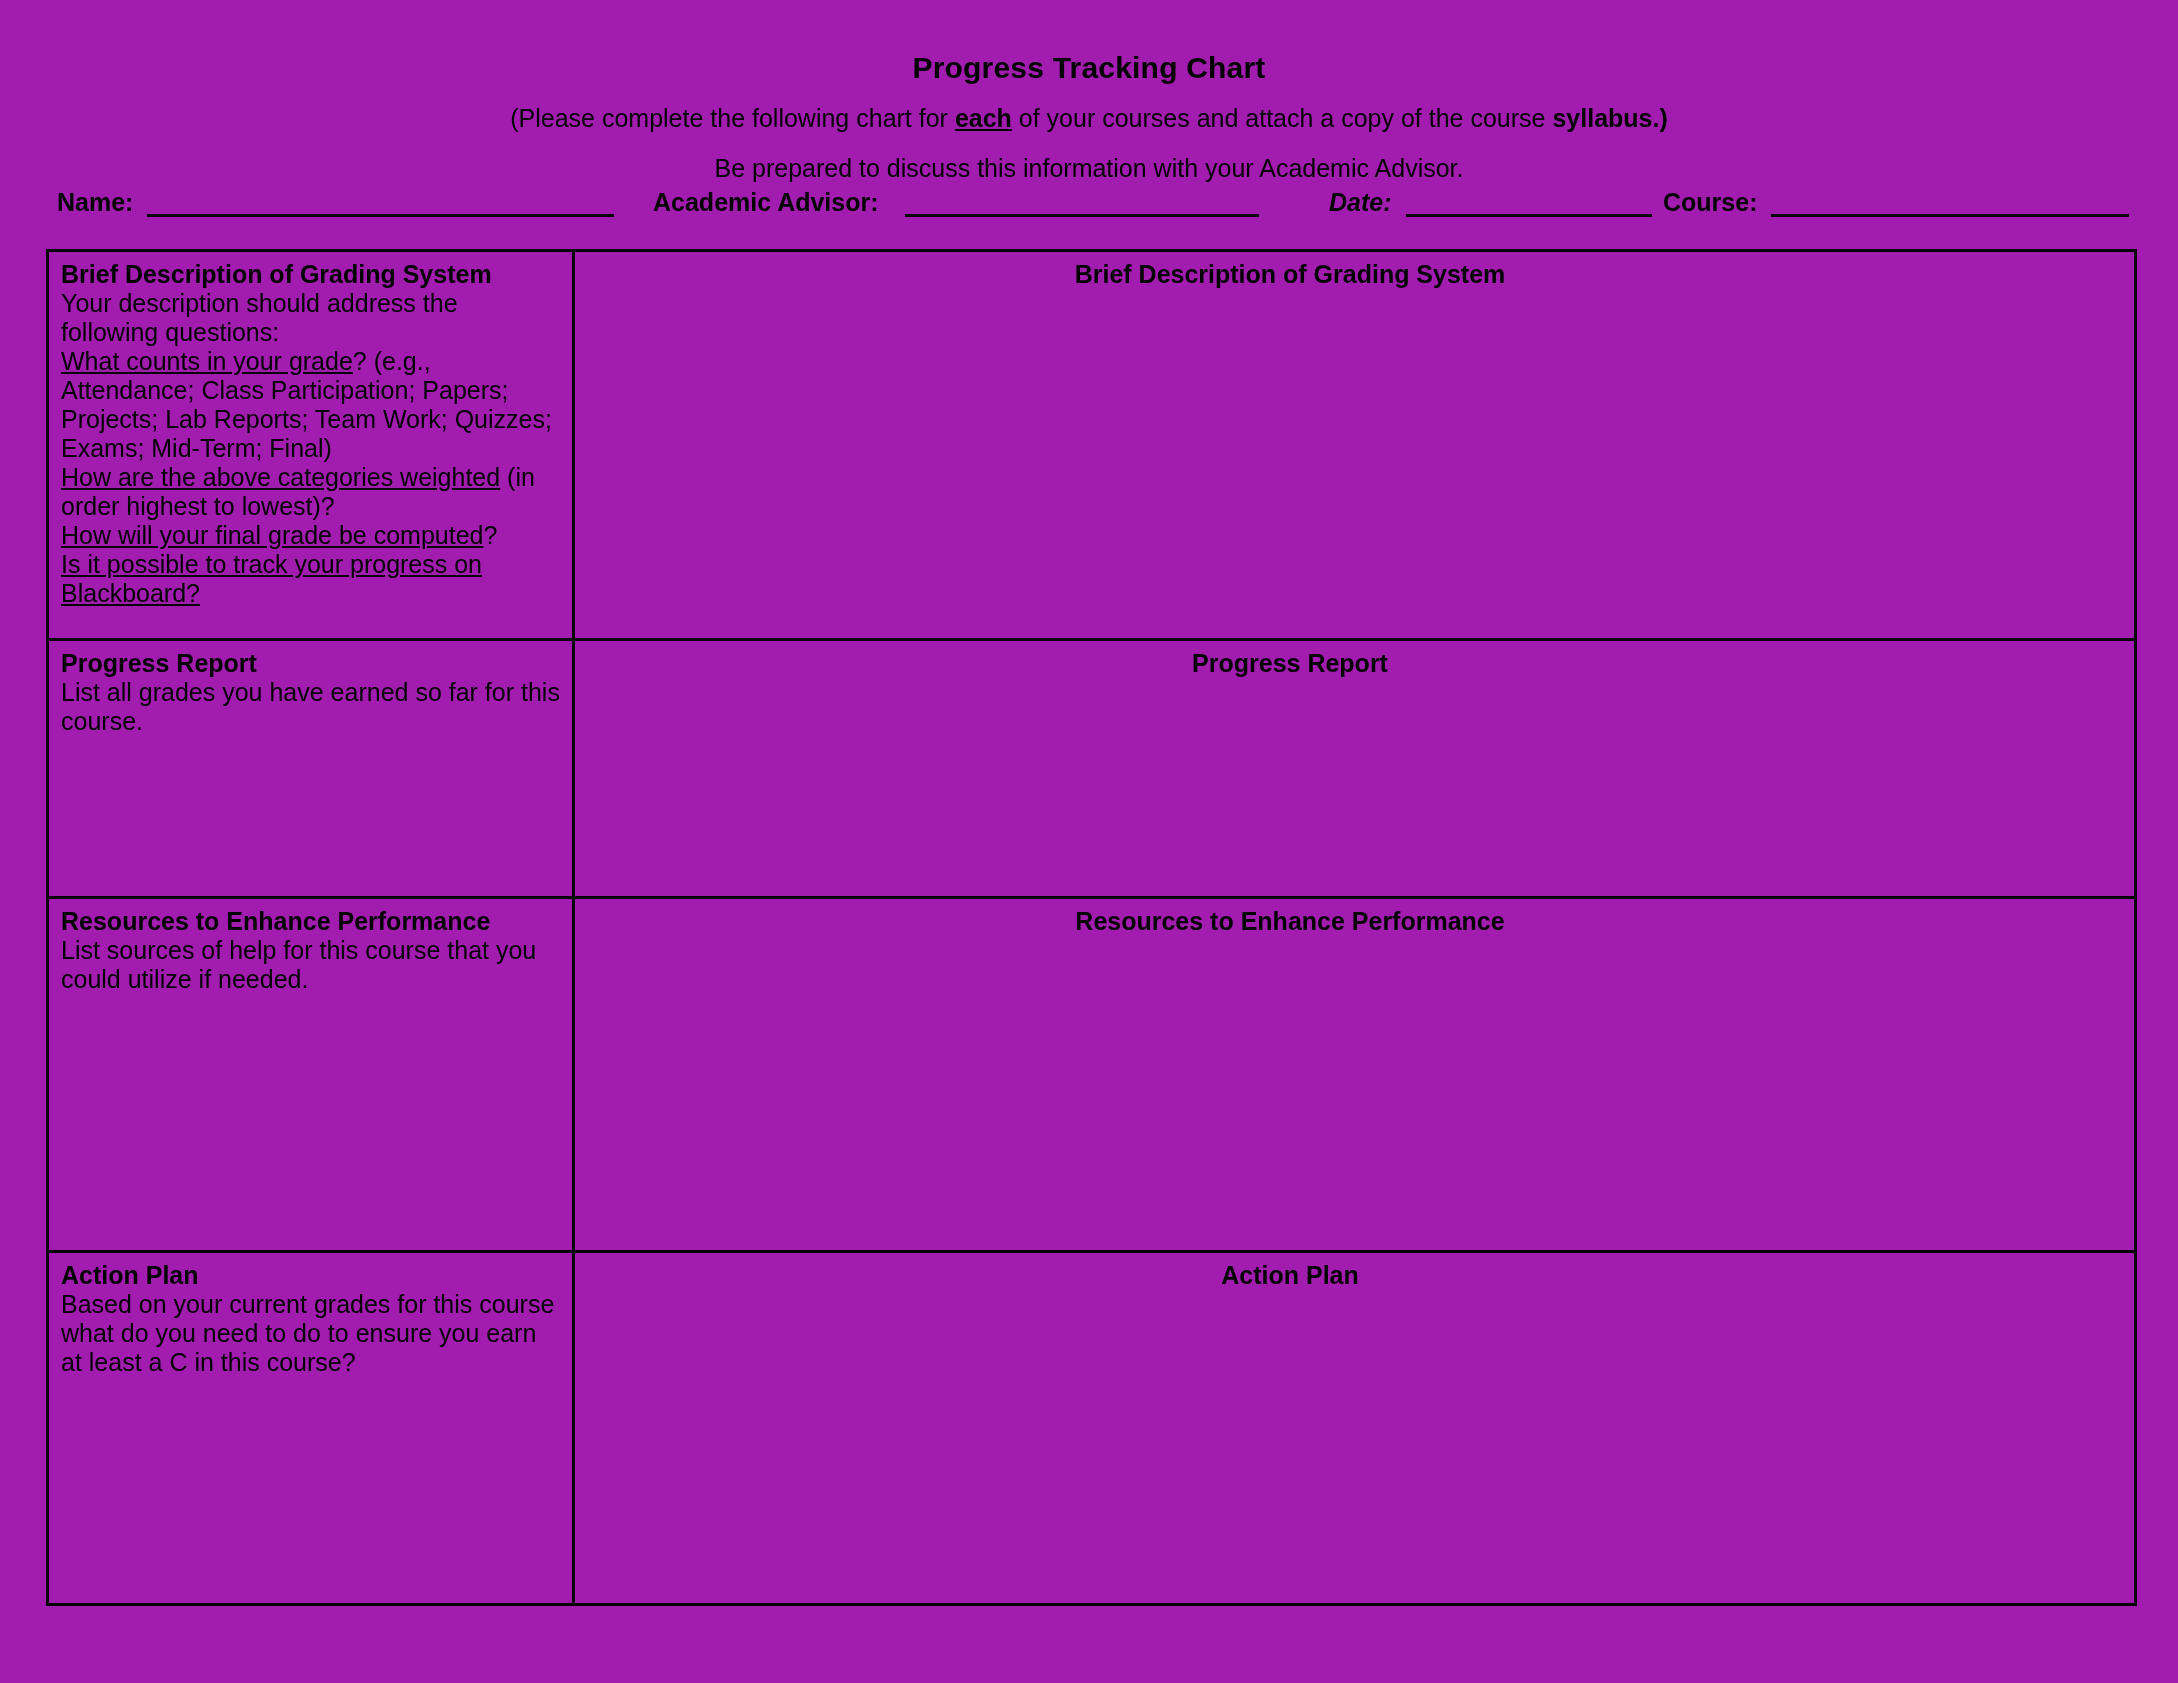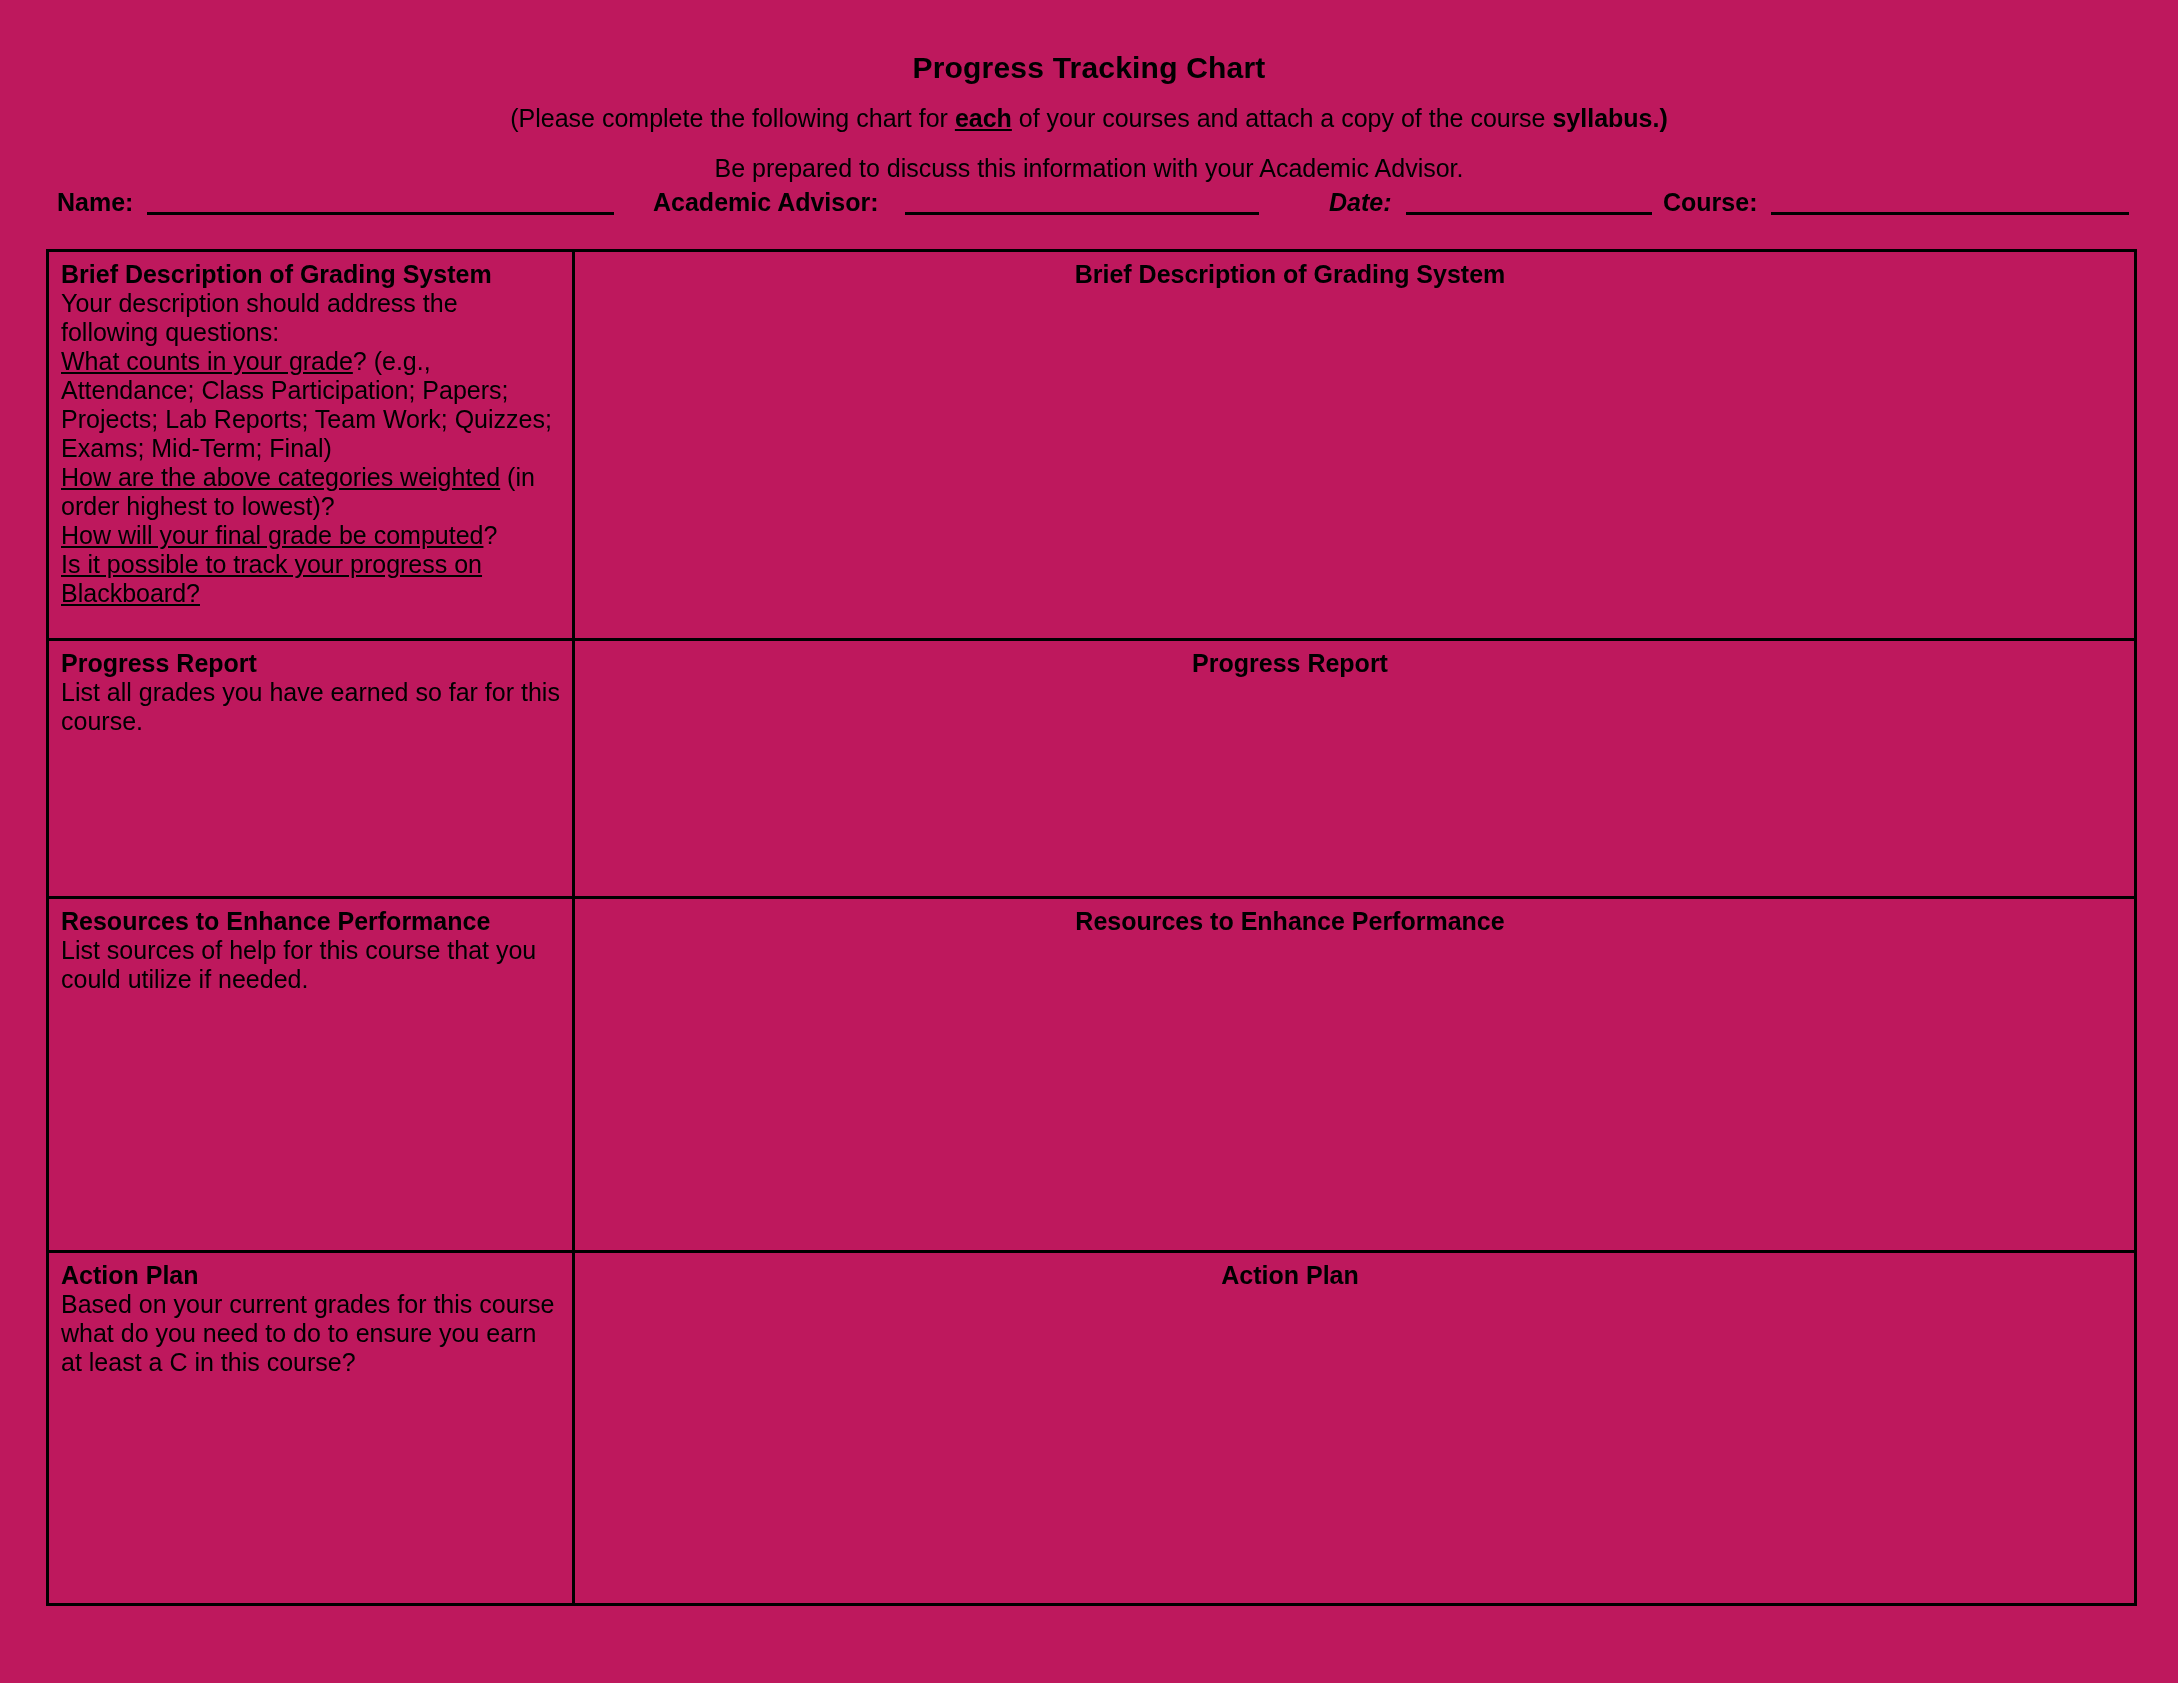--- a/index.html
+++ b/index.html
@@ -12,21 +12,21 @@
     height: 1683px;
     font-family: "Liberation Sans", sans-serif;
     color: #000000;
     -webkit-font-smoothing: none;
   }
 
   .page {
     position: relative;
     width: 2178px;
     height: 1683px;
-    background: #be185d;
+    background: #a21caf;
     box-sizing: border-box;
   }
 
   
   .header {
     position: absolute;
     left: 0;
     top: 51px;
     width: 2178px;
     text-align: center;
@@ -56,21 +56,21 @@
   .id-row {
     position: absolute;
     left: 0;
     top: 188px;
     width: 2178px;
     height: 40px;
   }
   .id-field {
     position: absolute;
     display: flex;
-    align-items: center;
+    align-items: flex-end;
     white-space: nowrap;
   }
   .id-label {
     font-size: 25px;
     font-weight: bold;
     margin-right: 14px;
   }
   .id-rule {
     display: inline-block;
     border-bottom: 3px solid #000;

